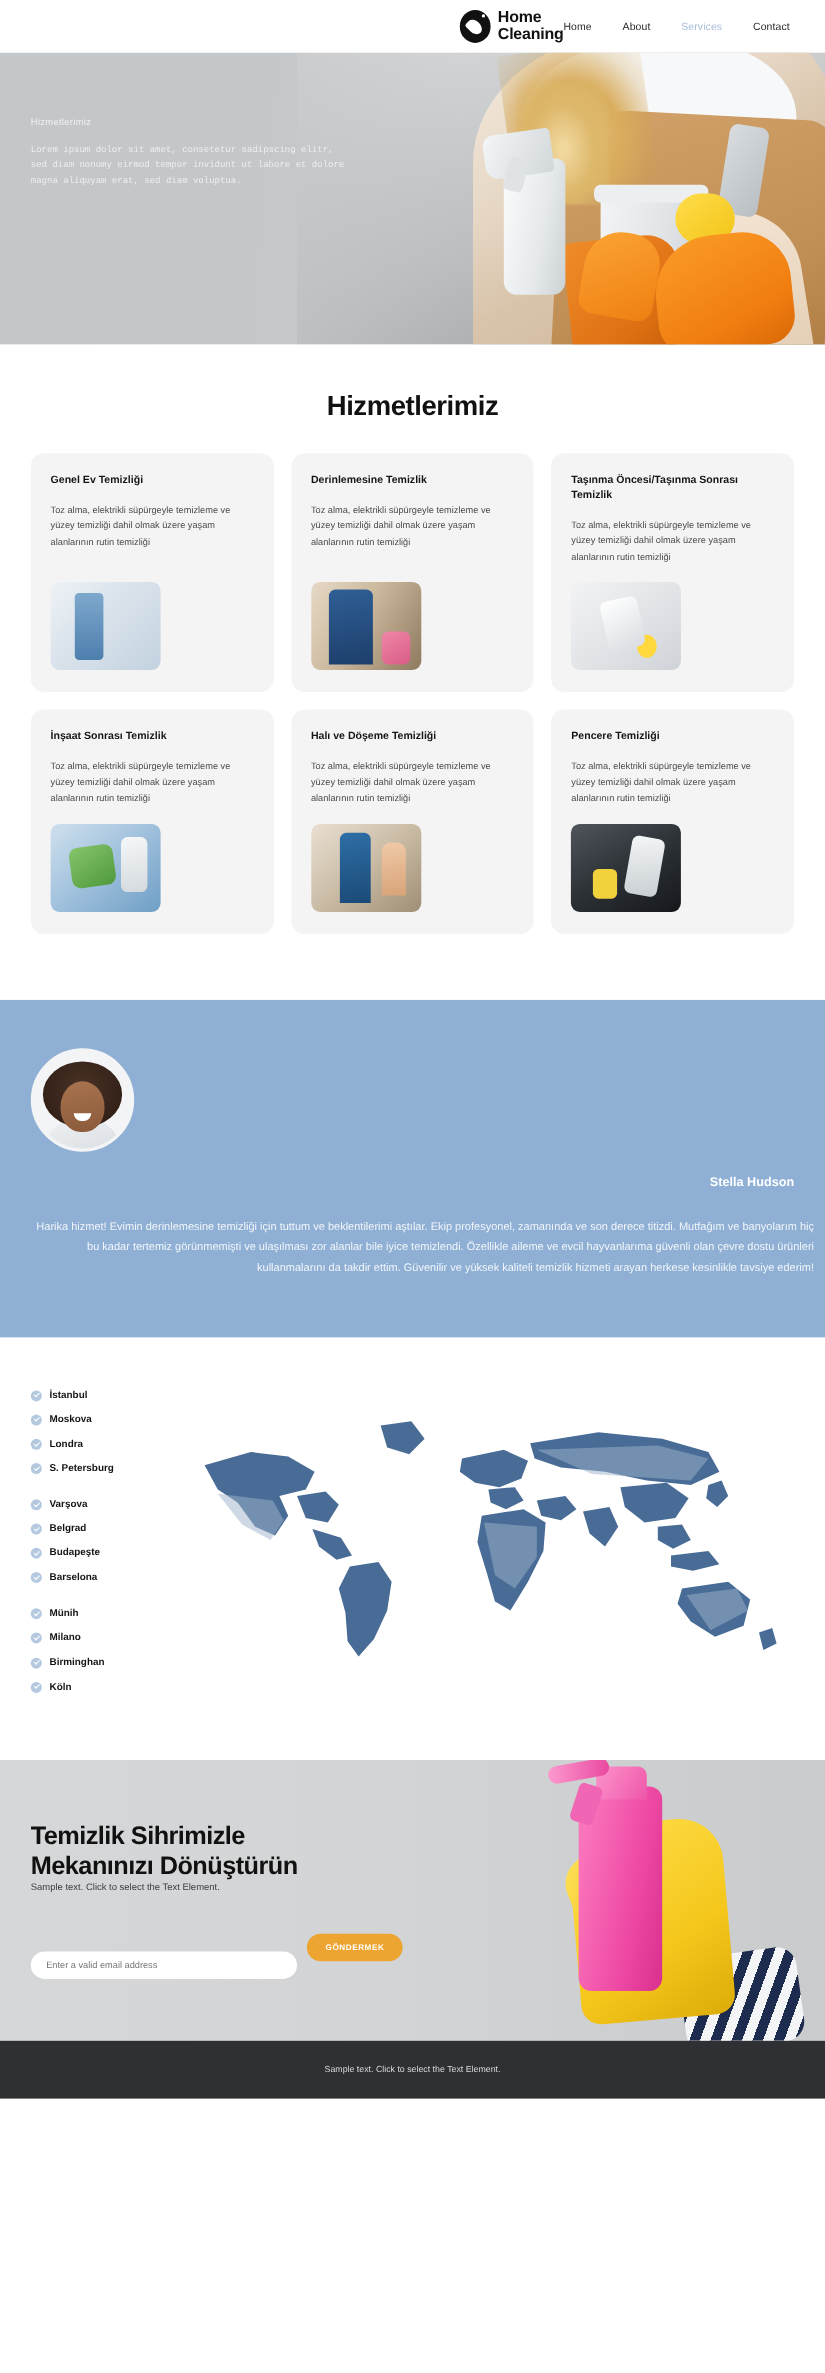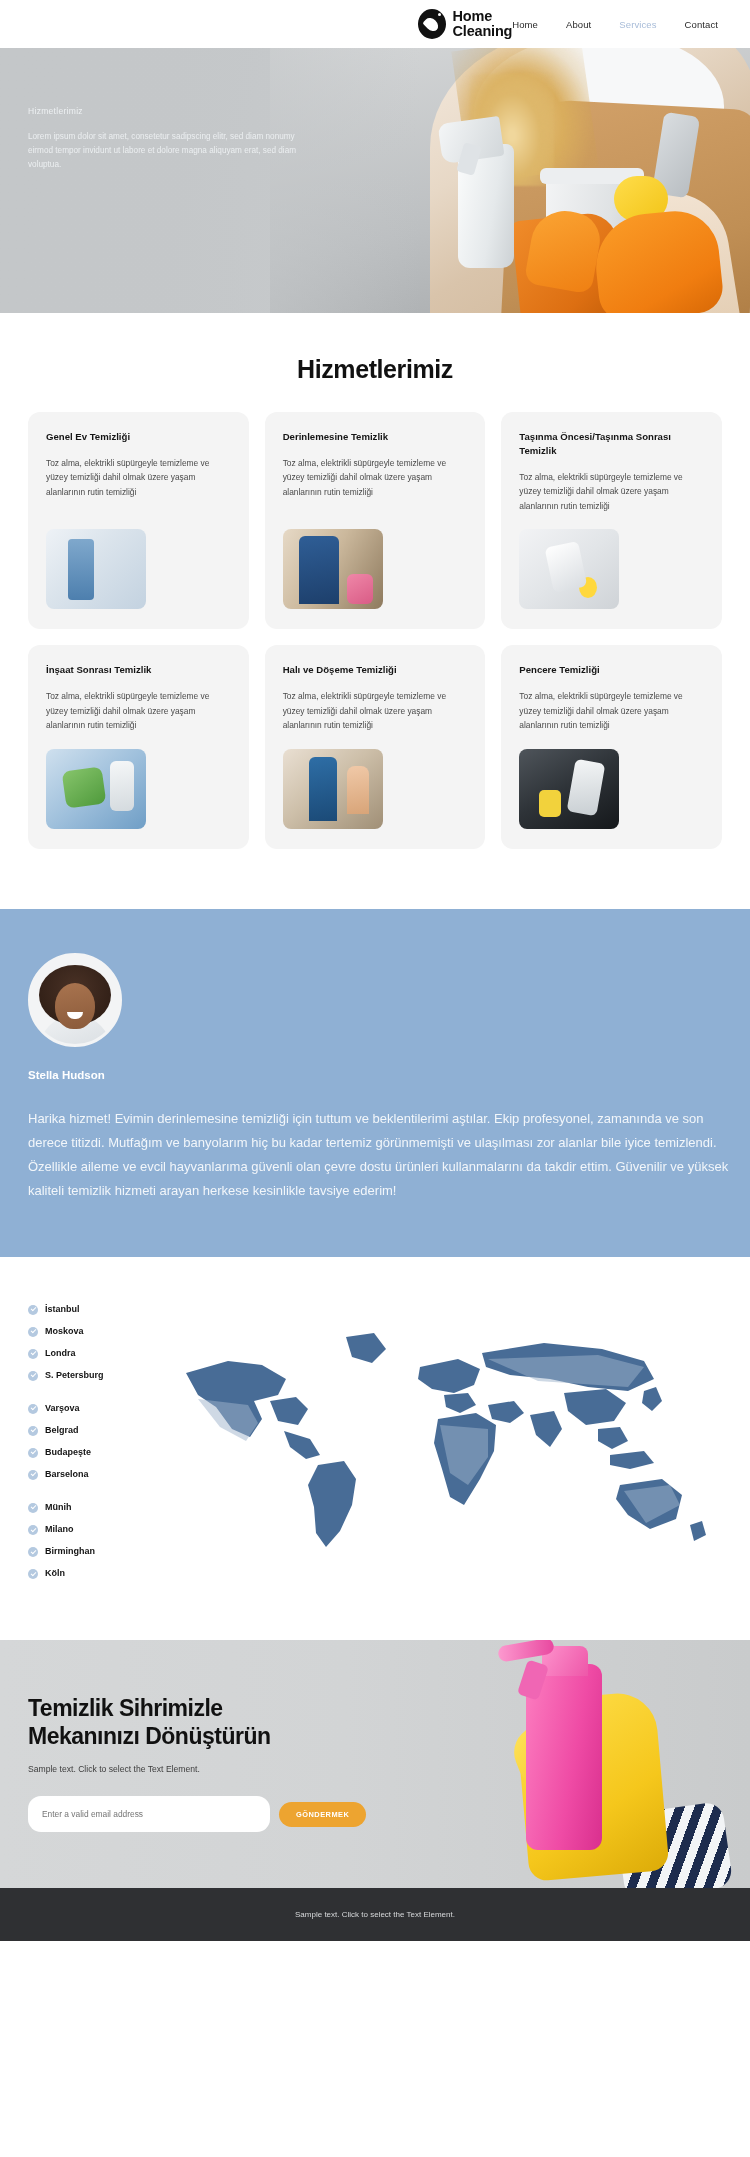--- a/index.html
+++ b/index.html
@@ -52,21 +52,21 @@
   .hero-inner {
     position:relative; z-index:4; padding:58px 0 0 28px; max-width:330px;
   }
   .hero-eyebrow {
     font-size:8.5px; color:#eef1f3; letter-spacing:.3px; margin-bottom:10px;
   }
   .hero-title {
     font-size:31px; font-weight:bold; color:#fff; line-height:1.12;
     letter-spacing:-0.6px; margin-bottom:14px;
   }
-  .hero-desc { font-size:8.2px; color:#eceff1; line-height:1.72; max-width:290px; }
+  .hero-desc { font-size:8.2px; color:#eceff1; line-height:1.72; max-width:290px;font-family:Liberation Mono, monospace; }
 
   
   .ph-wall { position:absolute; right:0; top:0; width:480px; height:100%;
     background:linear-gradient(170deg,#d4d6d7,#bcbfc1 60%,#a7aaac); }
   .ph-person { position:absolute; right:-10px; top:-20px; width:330px; height:300px;
     background:linear-gradient(150deg,#f0e4d6 12%,#e7d8c6 34%,#d9c4ab 55%,#cbb091 100%);
     border-radius:46% 20% 0 0/ 40% 30% 0 0; }
   .ph-shirt { position:absolute; right:26px; top:-14px; width:250px; height:150px;
     background:#f7f8f9; border-radius:50% 44% 0 0/52% 48% 0 0; }
   .ph-apron { position:absolute; right:-4px; top:56px; width:248px; height:246px;
@@ -155,40 +155,40 @@
     background:linear-gradient(170deg,#2e6ea6,#1b4a77); border-radius:6px 6px 0 0; }
   .img-e::before { content:""; position:absolute; right:14%; top:22%; width:22%; height:60%;
     background:linear-gradient(170deg,#f0c9a8,#d8a478); border-radius:8px 8px 0 0; }
   .img-f { background:linear-gradient(150deg,#4f555b 0%,#2e3338 48%,#15181b 100%); }
   .img-f::after { content:""; position:absolute; right:18%; top:16%; width:30%; height:66%;
     background:linear-gradient(165deg,#f4f6f7,#c8ced2); border-radius:6px; transform:rotate(10deg); }
   .img-f::before { content:""; position:absolute; left:20%; bottom:14%; width:22%; height:34%;
     background:#f2d23c; border-radius:5px; }
 
   
-  .testimonial { background:#8fb0d4; padding:44px 28px 54px; position:relative; }
+  .testimonial { background:#8fb0d4; padding:44px 28px 54px; position:relative;text-align:right; }
   .avatar {
     width:94px; height:94px; border-radius:50%; overflow:hidden;
     background:#f3f4f5; position:relative; margin-bottom:22px;
     border:3px solid #f3f4f5;
   }
   .av-hair { position:absolute; left:50%; top:9px; transform:translateX(-50%);
     width:72px; height:60px; border-radius:50%;
     background:radial-gradient(circle at 50% 40%,#4a3226,#2a1a12); }
   .av-face { position:absolute; left:50%; top:27px; transform:translateX(-50%);
     width:40px; height:46px; border-radius:50% 50% 46% 46%;
     background:linear-gradient(170deg,#a9744f,#8a5a3a); }
   .av-smile { position:absolute; left:50%; top:56px; transform:translateX(-50%);
     width:16px; height:7px; border-radius:0 0 12px 12px; background:#fff; }
   .av-body { position:absolute; left:50%; bottom:-6px; transform:translateX(-50%);
     width:72px; height:34px; border-radius:36px 36px 0 0;
     background:linear-gradient(160deg,#f0f2f4,#d8dde1); }
   .tm-name { font-size:11.5px; font-weight:bold; color:#ffffff; margin-bottom:26px; }
   .tm-quote {
-    font-size:13px; color:#f2f6fa; line-height:1.85;
+    font-size:10px; color:#f2f6fa; line-height:1.85;
     width:712px; white-space:normal;
   }
 
   
   .locations {
     background:#fff; padding:36px 28px 40px;
     display:flex; gap:10px; position:relative; min-height:300px;
   }
   .loc-col { width:116px; flex:none; padding-top:10px; }
   .loc-group { margin-bottom:20px; }
@@ -207,28 +207,28 @@
   .map-svg { width:100%; height:100%; }
 
   
   .cta {
     background:linear-gradient(90deg,#d5d7d8 0%,#d2d4d5 46%,#c9cbcc 100%);
     padding:54px 28px 56px; position:relative; overflow:hidden; min-height:230px;
   }
   .cta-inner { position:relative; z-index:3; max-width:420px; }
   .cta-title {
     font-size:23px; font-weight:bold; color:#111; line-height:1.22;
-    letter-spacing:-0.5px; margin-bottom:14px;
+    letter-spacing:-0.5px; margin-bottom:0;
   }
   .cta-sub { font-size:8.6px; color:#3d3d3d; margin-bottom:22px; }
   .cta-form { display:flex; align-items:center; gap:9px; }
   .cta-input {
-    width:242px; height:36px; border-radius:13px; border:none;
+    width:242px; height:25px; border-radius:13px; border:none;
     background:#fff; padding:0 14px; font-size:8.4px; color:#8b8b8b;
-    font-family:"Liberation Sans", sans-serif; outline:none;
+    font-family:"Liberation Sans", sans-serif; outline:none;margin-top:32px;
   }
   .cta-btn {
     height:25px; padding:0 17px; border:none; border-radius:13px;
     background:#eda430; color:#fff; font-size:7.4px; font-weight:bold;
     letter-spacing:.5px; cursor:pointer; font-family:"Liberation Sans", sans-serif;
   }
   .cta-photo { position:absolute; right:0; top:0; width:420px; height:100%; z-index:1; }
   .cs-bottle { position:absolute; right:148px; top:24px; width:76px; height:186px;
     background:linear-gradient(100deg,#fc7ec0,#ef4ba5 60%,#d92f8e); border-radius:12px; }
   .cs-neck { position:absolute; right:162px; top:6px; width:46px; height:30px;

